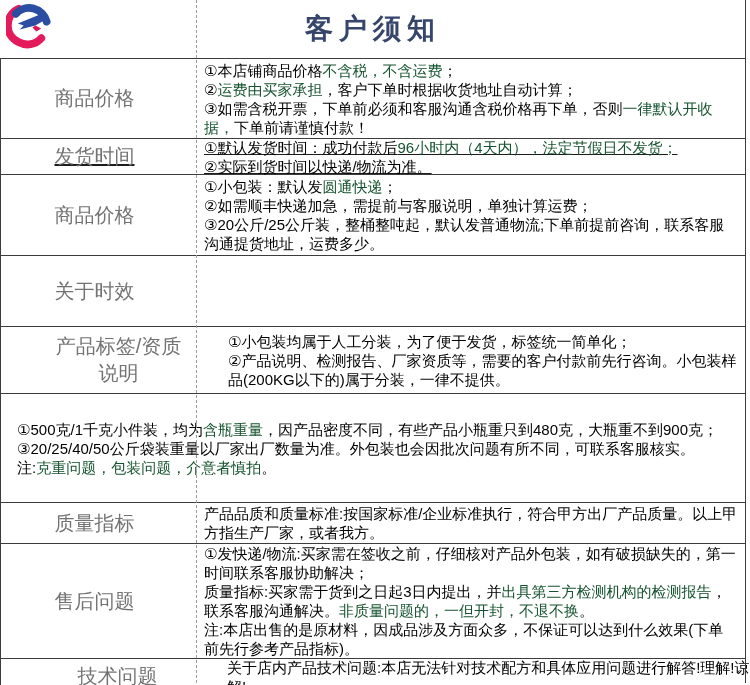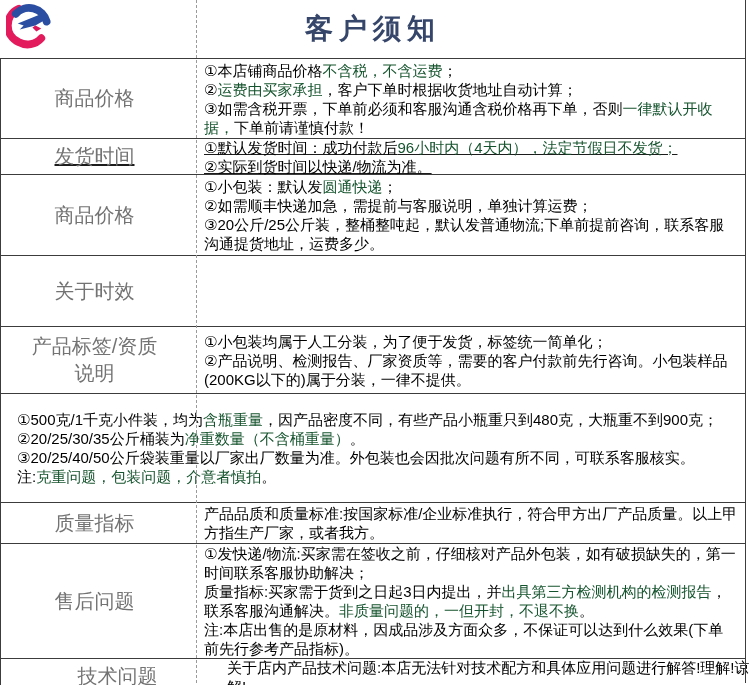--- a/index.html
+++ b/index.html
@@ -95,31 +95,30 @@
         <div class="label-cell">商品价格</div>
         <div class="content-cell">
           <div class="para"><span class="seg-k">①小包装：默认发</span><span class="seg-r">圆通快递</span><span class="seg-k">；</span></div>
           <div class="para"><span class="seg-k">②如需顺丰快递加急，需提前与客服说明，单独计算运费；</span></div>
           <div class="para"><span class="seg-k">③20公斤/25公斤装，整桶整吨起，默认发普通物流;下单前提前咨询，联系客服沟通提货地址，运费多少。</span></div>
         </div>
       </div>
       <div class="t-row" style="height: 71px;">
         <div class="label-cell">关于时效</div>
       </div>
-      <div class="t-row" style="height: 67px;">
+      <div class="t-row" style="height: 67px; padding-left: 24px;">
         <div class="label-cell">产品标签/资质说明</div>
         <div class="content-cell">
           <div class="para"><span class="seg-k">①小包装均属于人工分装，为了便于发货，标签统一简单化；</span></div>
           <div class="para"><span class="seg-k">②产品说明、检测报告、厂家资质等，需要的客户付款前先行咨询。小包装样品(200KG以下的)属于分装，一律不提供。</span></div>
         </div>
       </div>
       <div class="t-row" style="height: 109px;">
         <div class="content-cell">
           <div class="para"><span class="seg-k">①500克/1千克小件装，均为</span><span class="seg-r">含瓶重量</span><span class="seg-k">，因产品密度不同，有些产品小瓶重只到480克，大瓶重不到900克；</span></div>
-          <div class="para"><span class="seg-k">②20/25/30/35公斤桶装为</span><span class="seg-r">净重数量（不含桶重量）</span><span class="seg-k">。</span></div>
           <div class="para"><span class="seg-k">③20/25/40/50公斤袋装重量以厂家出厂数量为准。外包装也会因批次问题有所不同，可联系客服核实。</span></div>
           <div class="para"><span class="seg-k">注:</span><span class="seg-r">克重问题，包装问题，介意者慎拍</span><span class="seg-k">。</span></div>
         </div>
       </div>
       <div class="t-row" style="height: 41px;">
         <div class="label-cell">质量指标</div>
         <div class="content-cell">
           <div class="para"><span class="seg-k">产品品质和质量标准:按国家标准/企业标准执行，符合甲方出厂产品质量。以上甲方指生产厂家，或者我方。</span></div>
         </div>
       </div>

